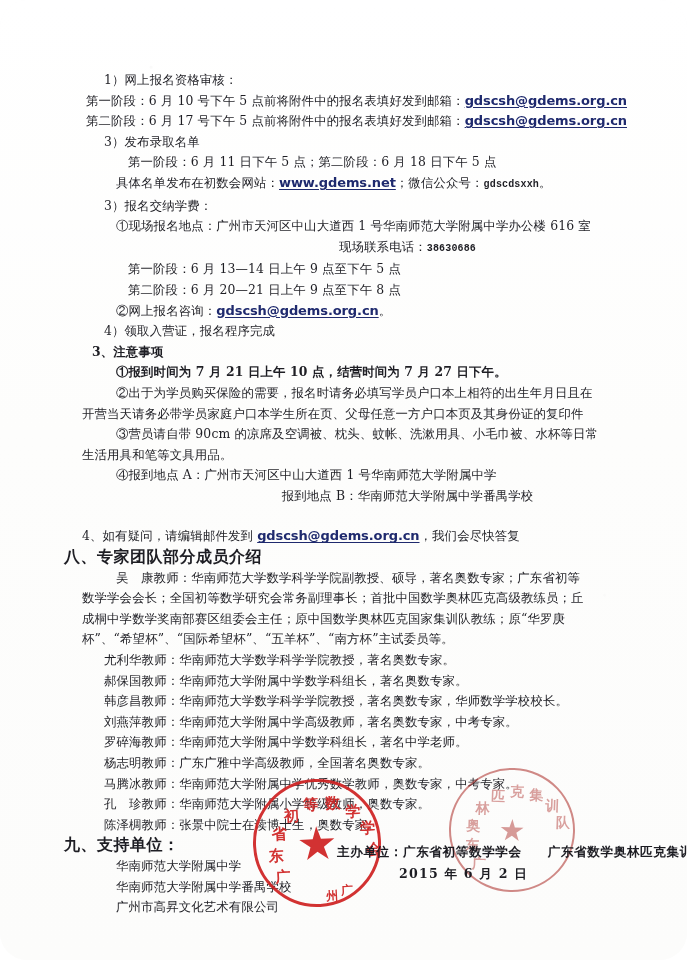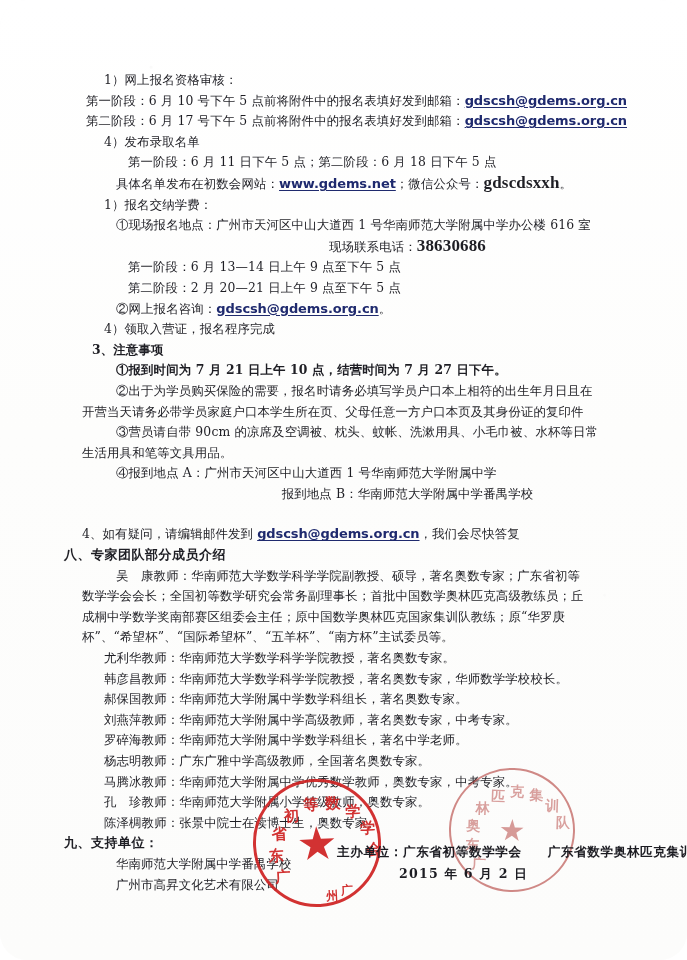--- a/index.html
+++ b/index.html
@@ -62,28 +62,28 @@
   .mail, .web {
     color: #1f2a6e;
     text-decoration: underline;
     text-underline-offset: 1.5px;
     font-family: "DejaVu Sans", "Liberation Sans", sans-serif;
     font-size: 13px;
     font-weight: bold;
     letter-spacing: -0.1px;
   }
   .num {
-    font-family: Liberation Serif, serif;
-    font-weight: bold;
-    font-size: 17px;
+    font-family: Liberation Mono, monospace;
+    font-weight: bold;
+    font-size: 10px;
   }
 
   .sec-head {
     font-weight: bold;
-    font-size: 13px;
+    font-size: 16px;
     letter-spacing: 0.5px;
     margin-left: -2px;
   }
 
   
   .stamp {
     position: absolute;
     border-radius: 50%;
     z-index: 3;
     pointer-events: none;
@@ -177,33 +177,33 @@
     <div class="ln i1">1）网上报名资格审核：</div>
 
     <div class="ln i0">
       <span>第一阶段：6 月 10 号下午 5 点前将附件中的报名表填好发到邮箱：</span><span class="mail">gdscsh@gdems.org.cn</span>
     </div>
 
     <div class="ln i0">
       <span>第二阶段：6 月 17 号下午 5 点前将附件中的报名表填好发到邮箱：</span><span class="mail">gdscsh@gdems.org.cn</span>
     </div>
 
-    <div class="ln i1">4）发布录取名单</div>
+    <div class="ln i1">3）发布录取名单</div>
     <div class="ln i3">第一阶段：6 月 11 日下午 5 点；第二阶段：6 月 18 日下午 5 点</div>
     <div class="ln i2">
       <span>具体名单发布在初数会网站：</span><span class="web">www.gdems.net</span><span>；微信公众号：</span><span class="num">gdscdsxxh</span><span>。</span>
     </div>
 
-    <div class="ln i1">1）报名交纳学费：</div>
+    <div class="ln i1">3）报名交纳学费：</div>
     <div class="ln i2">①现场报名地点：广州市天河区中山大道西 1 号华南师范大学附属中学办公楼 616 室</div>
     <div class="ln i4">
       <span>现场联系电话：</span><span class="num">38630686</span>
     </div>
     <div class="ln i3">第一阶段：6 月 13—14 日上午 9 点至下午 5 点</div>
-    <div class="ln i3">第二阶段：2 月 20—21 日上午 9 点至下午 5 点</div>
+    <div class="ln i3">第二阶段：6 月 20—21 日上午 9 点至下午 8 点</div>
     <div class="ln i2">
       <span>②网上报名咨询：</span><span class="mail">gdscsh@gdems.org.cn</span><span>。</span>
     </div>
 
     <div class="ln i1">4）领取入营证，报名程序完成</div>
 
     <div class="ln i0 bold" style="margin-left:6px;">3、注意事项</div>
     <div class="ln i2 bold">①报到时间为 7 月 21 日上午 10 点，结营时间为 7 月 27 日下午。</div>
     <div class="ln i2">②出于为学员购买保险的需要，报名时请务必填写学员户口本上相符的出生年月日且在</div>
     <div class="ln i-1">开营当天请务必带学员家庭户口本学生所在页、父母任意一方户口本页及其身份证的复印件</div>
@@ -218,32 +218,33 @@
 
     <div class="ln sec-head" style="margin-left:-22px;">八、专家团队部分成员介绍</div>
 
     <div>
       <div class="ln i2">吴　康教师：华南师范大学数学科学学院副教授、硕导，著名奥数专家；广东省初等</div>
       <div class="ln i-1">数学学会会长；全国初等数学研究会常务副理事长；首批中国数学奥林匹克高级教练员；丘</div>
       <div class="ln i-1">成桐中学数学奖南部赛区组委会主任；原中国数学奥林匹克国家集训队教练；原“华罗庚</div>
       <div class="ln i-1">杯”、“希望杯”、“国际希望杯”、“五羊杯”、“南方杯”主试委员等。</div>
 
       <div class="ln i1">尤利华教师：华南师范大学数学科学学院教授，著名奥数专家。</div>
+      <div class="ln i1">郝保国教师：华南师范大学附属中学数学科组长，著名奥数专家。</div>
       <div class="ln i1">韩彦昌教师：华南师范大学数学科学学院教授，著名奥数专家，华师数学学校校长。</div>
-      <div class="ln i1">郝保国教师：华南师范大学附属中学数学科组长，著名奥数专家。</div>
       <div class="ln i1">刘燕萍教师：华南师范大学附属中学高级教师，著名奥数专家，中考专家。</div>
       <div class="ln i1">罗碎海教师：华南师范大学附属中学数学科组长，著名中学老师。</div>
       <div class="ln i1">杨志明教师：广东广雅中学高级教师，全国著名奥数专家。</div>
       <div class="ln i1">马腾冰教师：华南师范大学附属中学优秀数学教师，奥数专家，中考专家。</div>
       <div class="ln i1">孔　珍教师：华南师范大学附属小学特级教师，奥数专家。</div>
       <div class="ln i1">陈泽椆教师：张景中院士在读博士生，奥数专家。</div>
     </div>
 
     <div class="ln sec-head" style="margin-left:-22px;">九、支持单位：</div>
     <div>
+      <div class="ln i2">华南师范大学附属中学</div>
       <div class="ln i2">华南师范大学附属中学番禺学校</div>
       <div class="ln i2">广州市高昇文化艺术有限公司</div>
     </div>
 
   </div>
 
   <div class="stamp" id="stamp-a">
     <span class="stamp-star">★</span>
     <span class="arc-char" style="transform: rotate(-118deg) translate(0,-49px) rotate(118deg);">广</span>
     <span class="arc-char" style="transform: rotate(-92deg) translate(0,-49px) rotate(92deg);">东</span>

